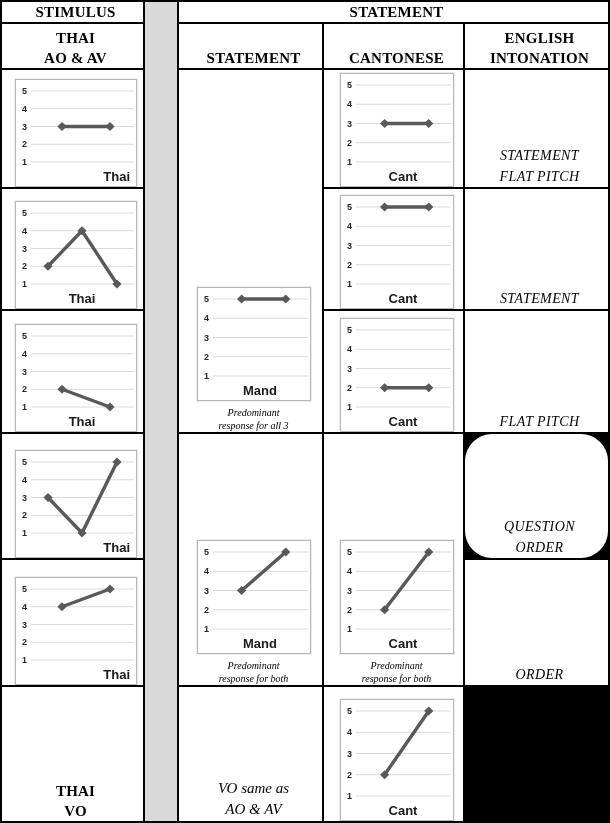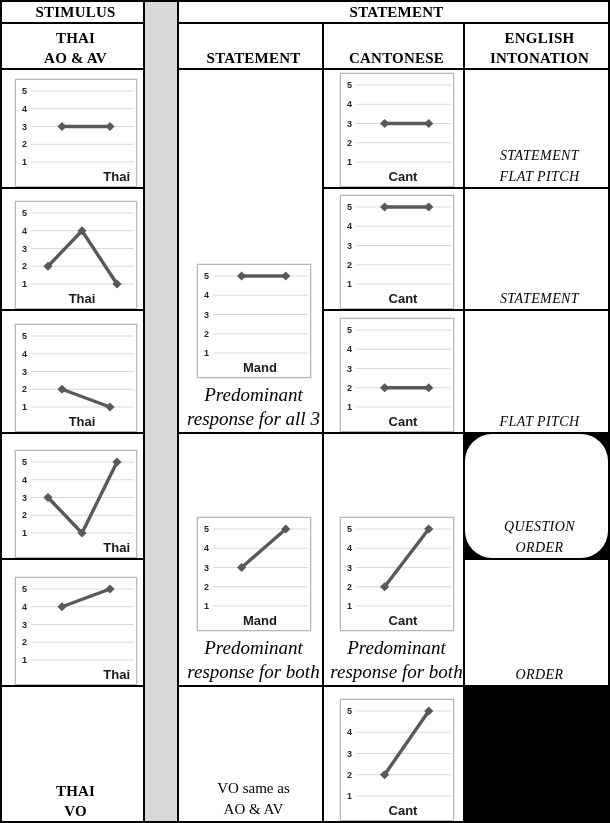--- a/index.html
+++ b/index.html
@@ -10,22 +10,22 @@
     display:grid;
     grid-template-columns:141px 32px 143px 139px 143px;
     grid-template-rows:20px 44px 117px 120px 121px 124px 125px 134px;
     gap:2px;
   }
   .cell{background:#fff;display:flex;flex-direction:column;align-items:center;justify-content:flex-end;text-align:center;overflow:hidden;padding-left:6px;}
   .spacer{background:#d9d9d9;grid-column:2;grid-row:1 / span 8;}
   .hdr{font-weight:bold;font-size:15px;letter-spacing:.2px;line-height:1.3;white-space:pre-line;}
   .hdr-top{font-size:15px;}
   .eng{font-size:14px;letter-spacing:.4px;line-height:1.45;white-space:pre-line;font-style:italic;}
-  .caption{font-style:italic;font-size:19px;line-height:1.3;white-space:pre-line;margin-top:5px;}
-  .note{font-size:15px;line-height:1.45;white-space:pre-line;}
+  .caption{font-style:italic;font-size:10px;line-height:1.3;white-space:pre-line;margin-top:5px;}
+  .note{font-style:italic;font-size:15px;line-height:1.45;white-space:pre-line;}
   .chart{background:#fff;border:1px solid #b7b7b7;box-shadow:0 0 0 1px #ececec;}
   .chart-thai{width:120px;height:106px;}
   .chart-mc{width:112px;height:112px;}
   .chart-vo{width:112px;height:120px;}
   
   .c-stimulus{grid-column:1;grid-row:1;}
   .c-responses{grid-column:3 / span 3;grid-row:1;}
   .c-thai-hdr{grid-column:1;grid-row:2;}
   .c-mand-hdr{grid-column:3;grid-row:2;}
   .c-cant-hdr{grid-column:4;grid-row:2;}

